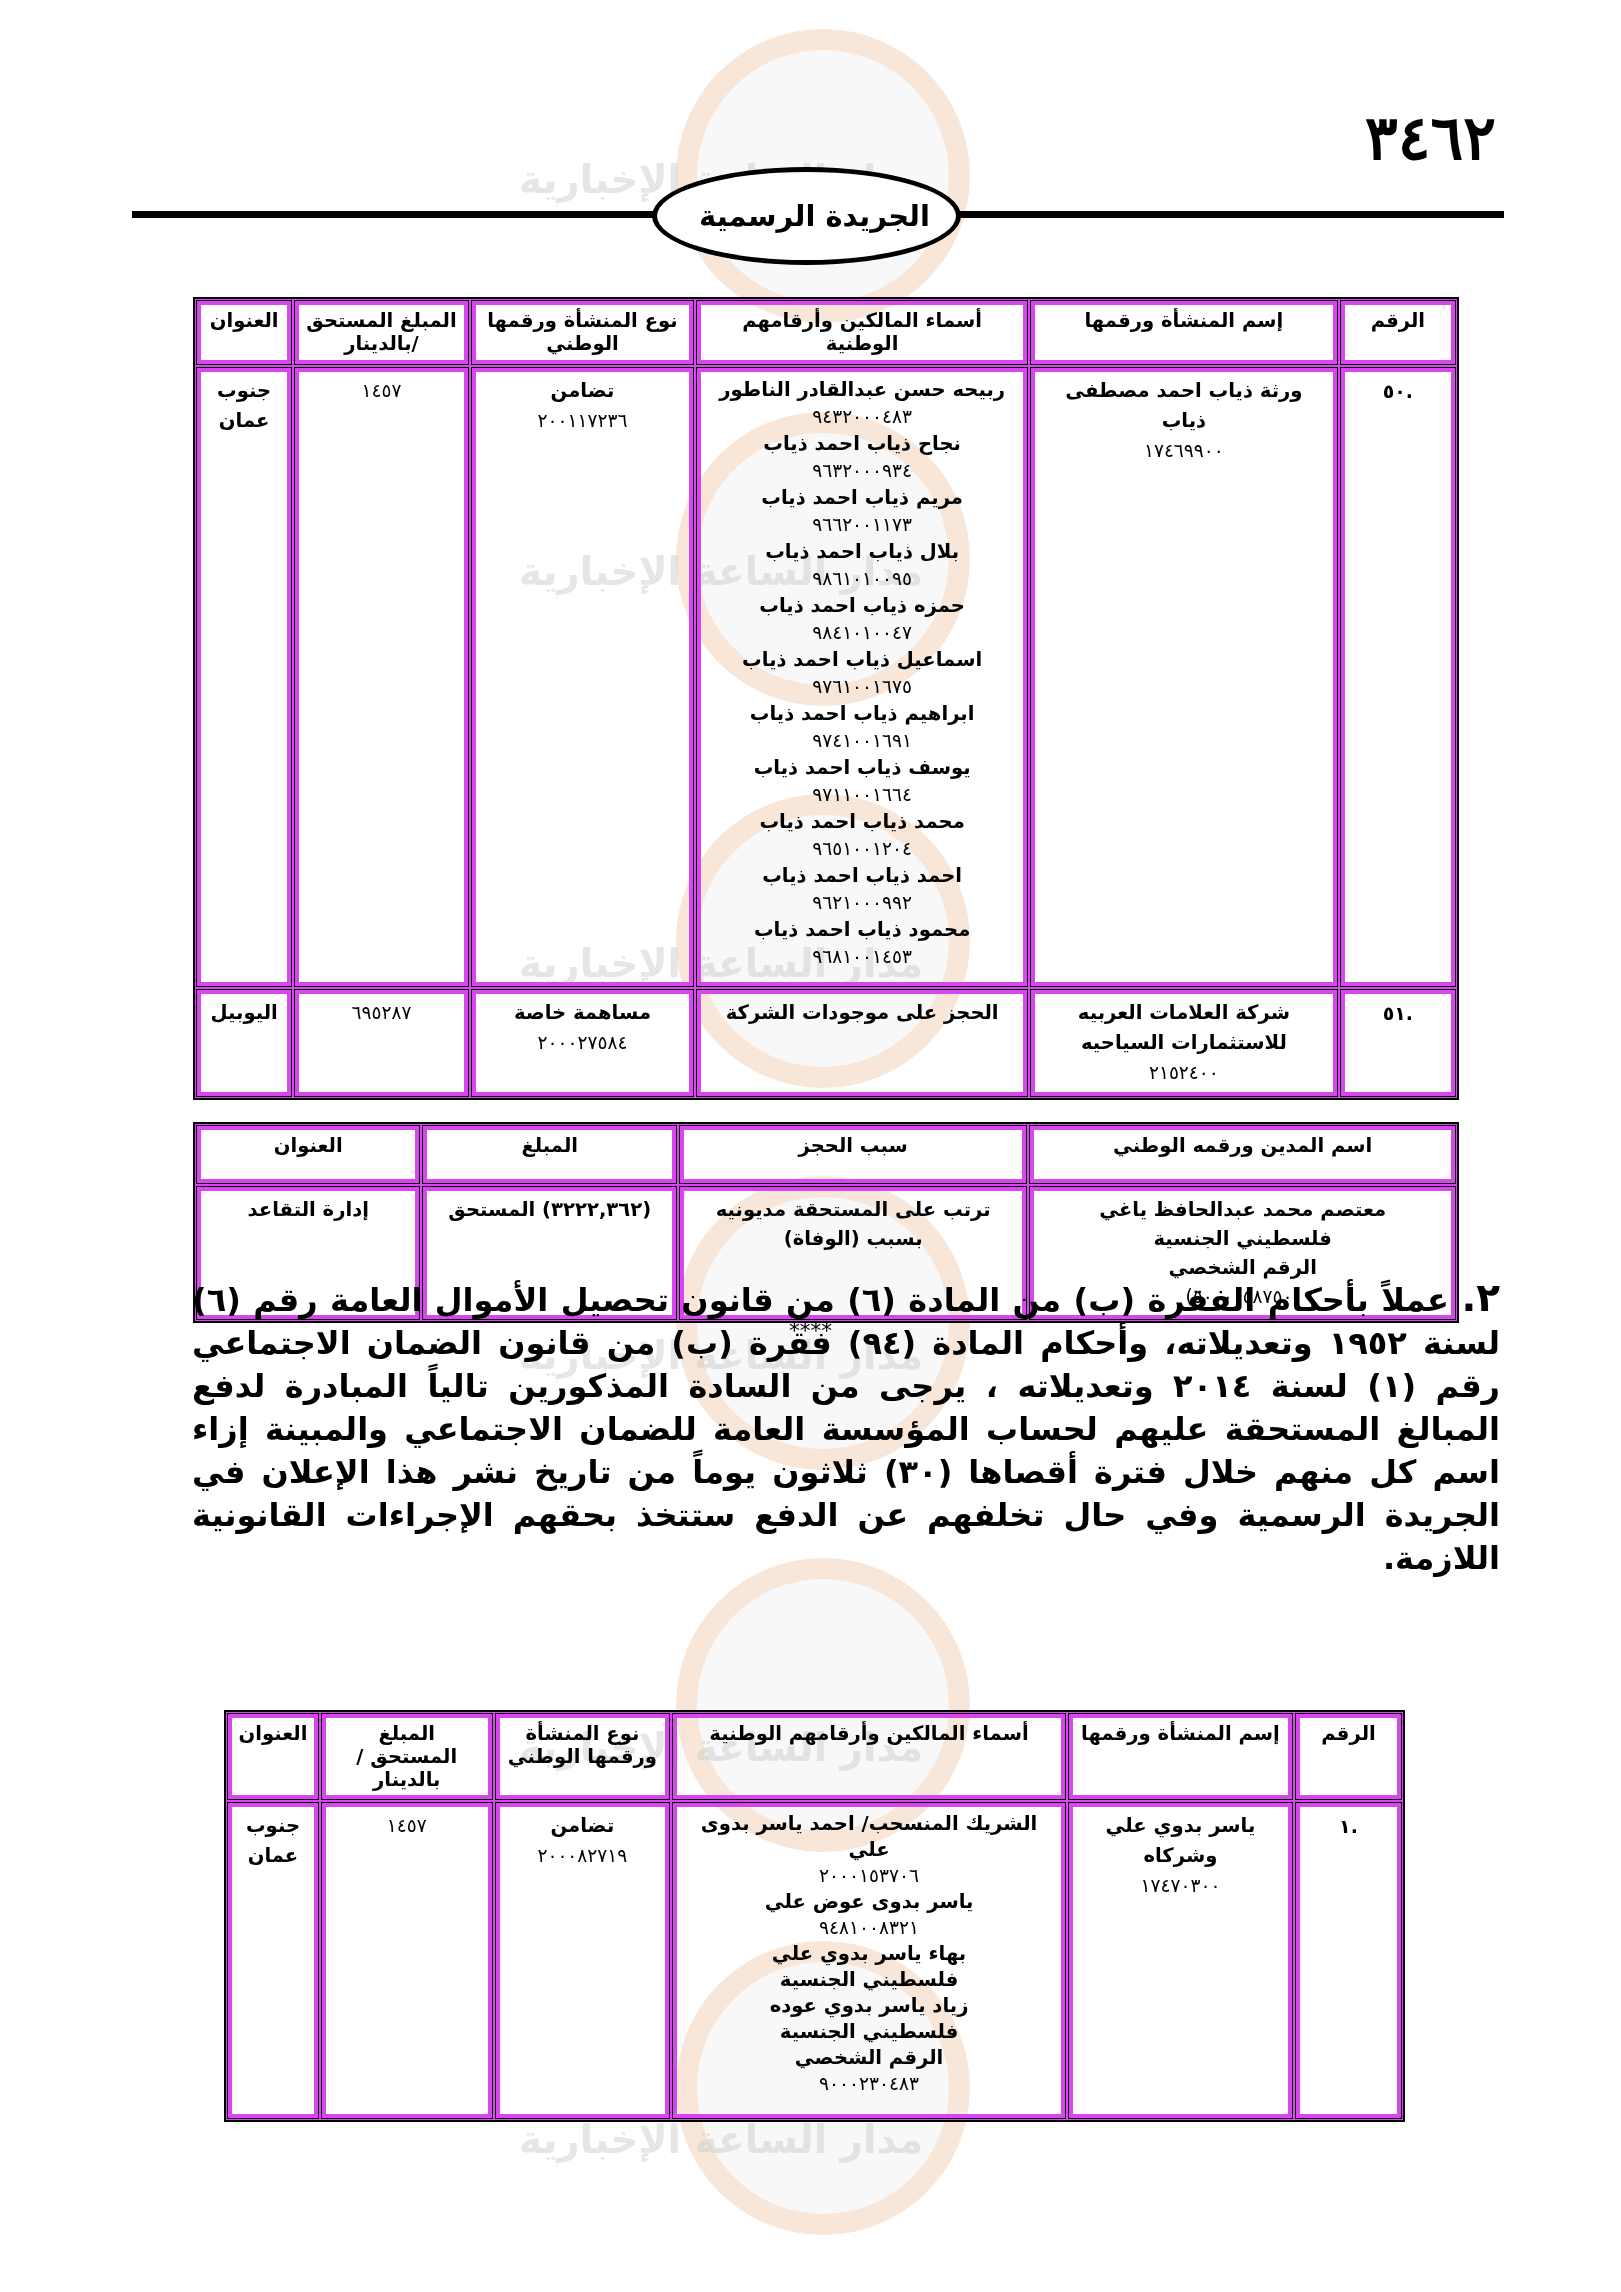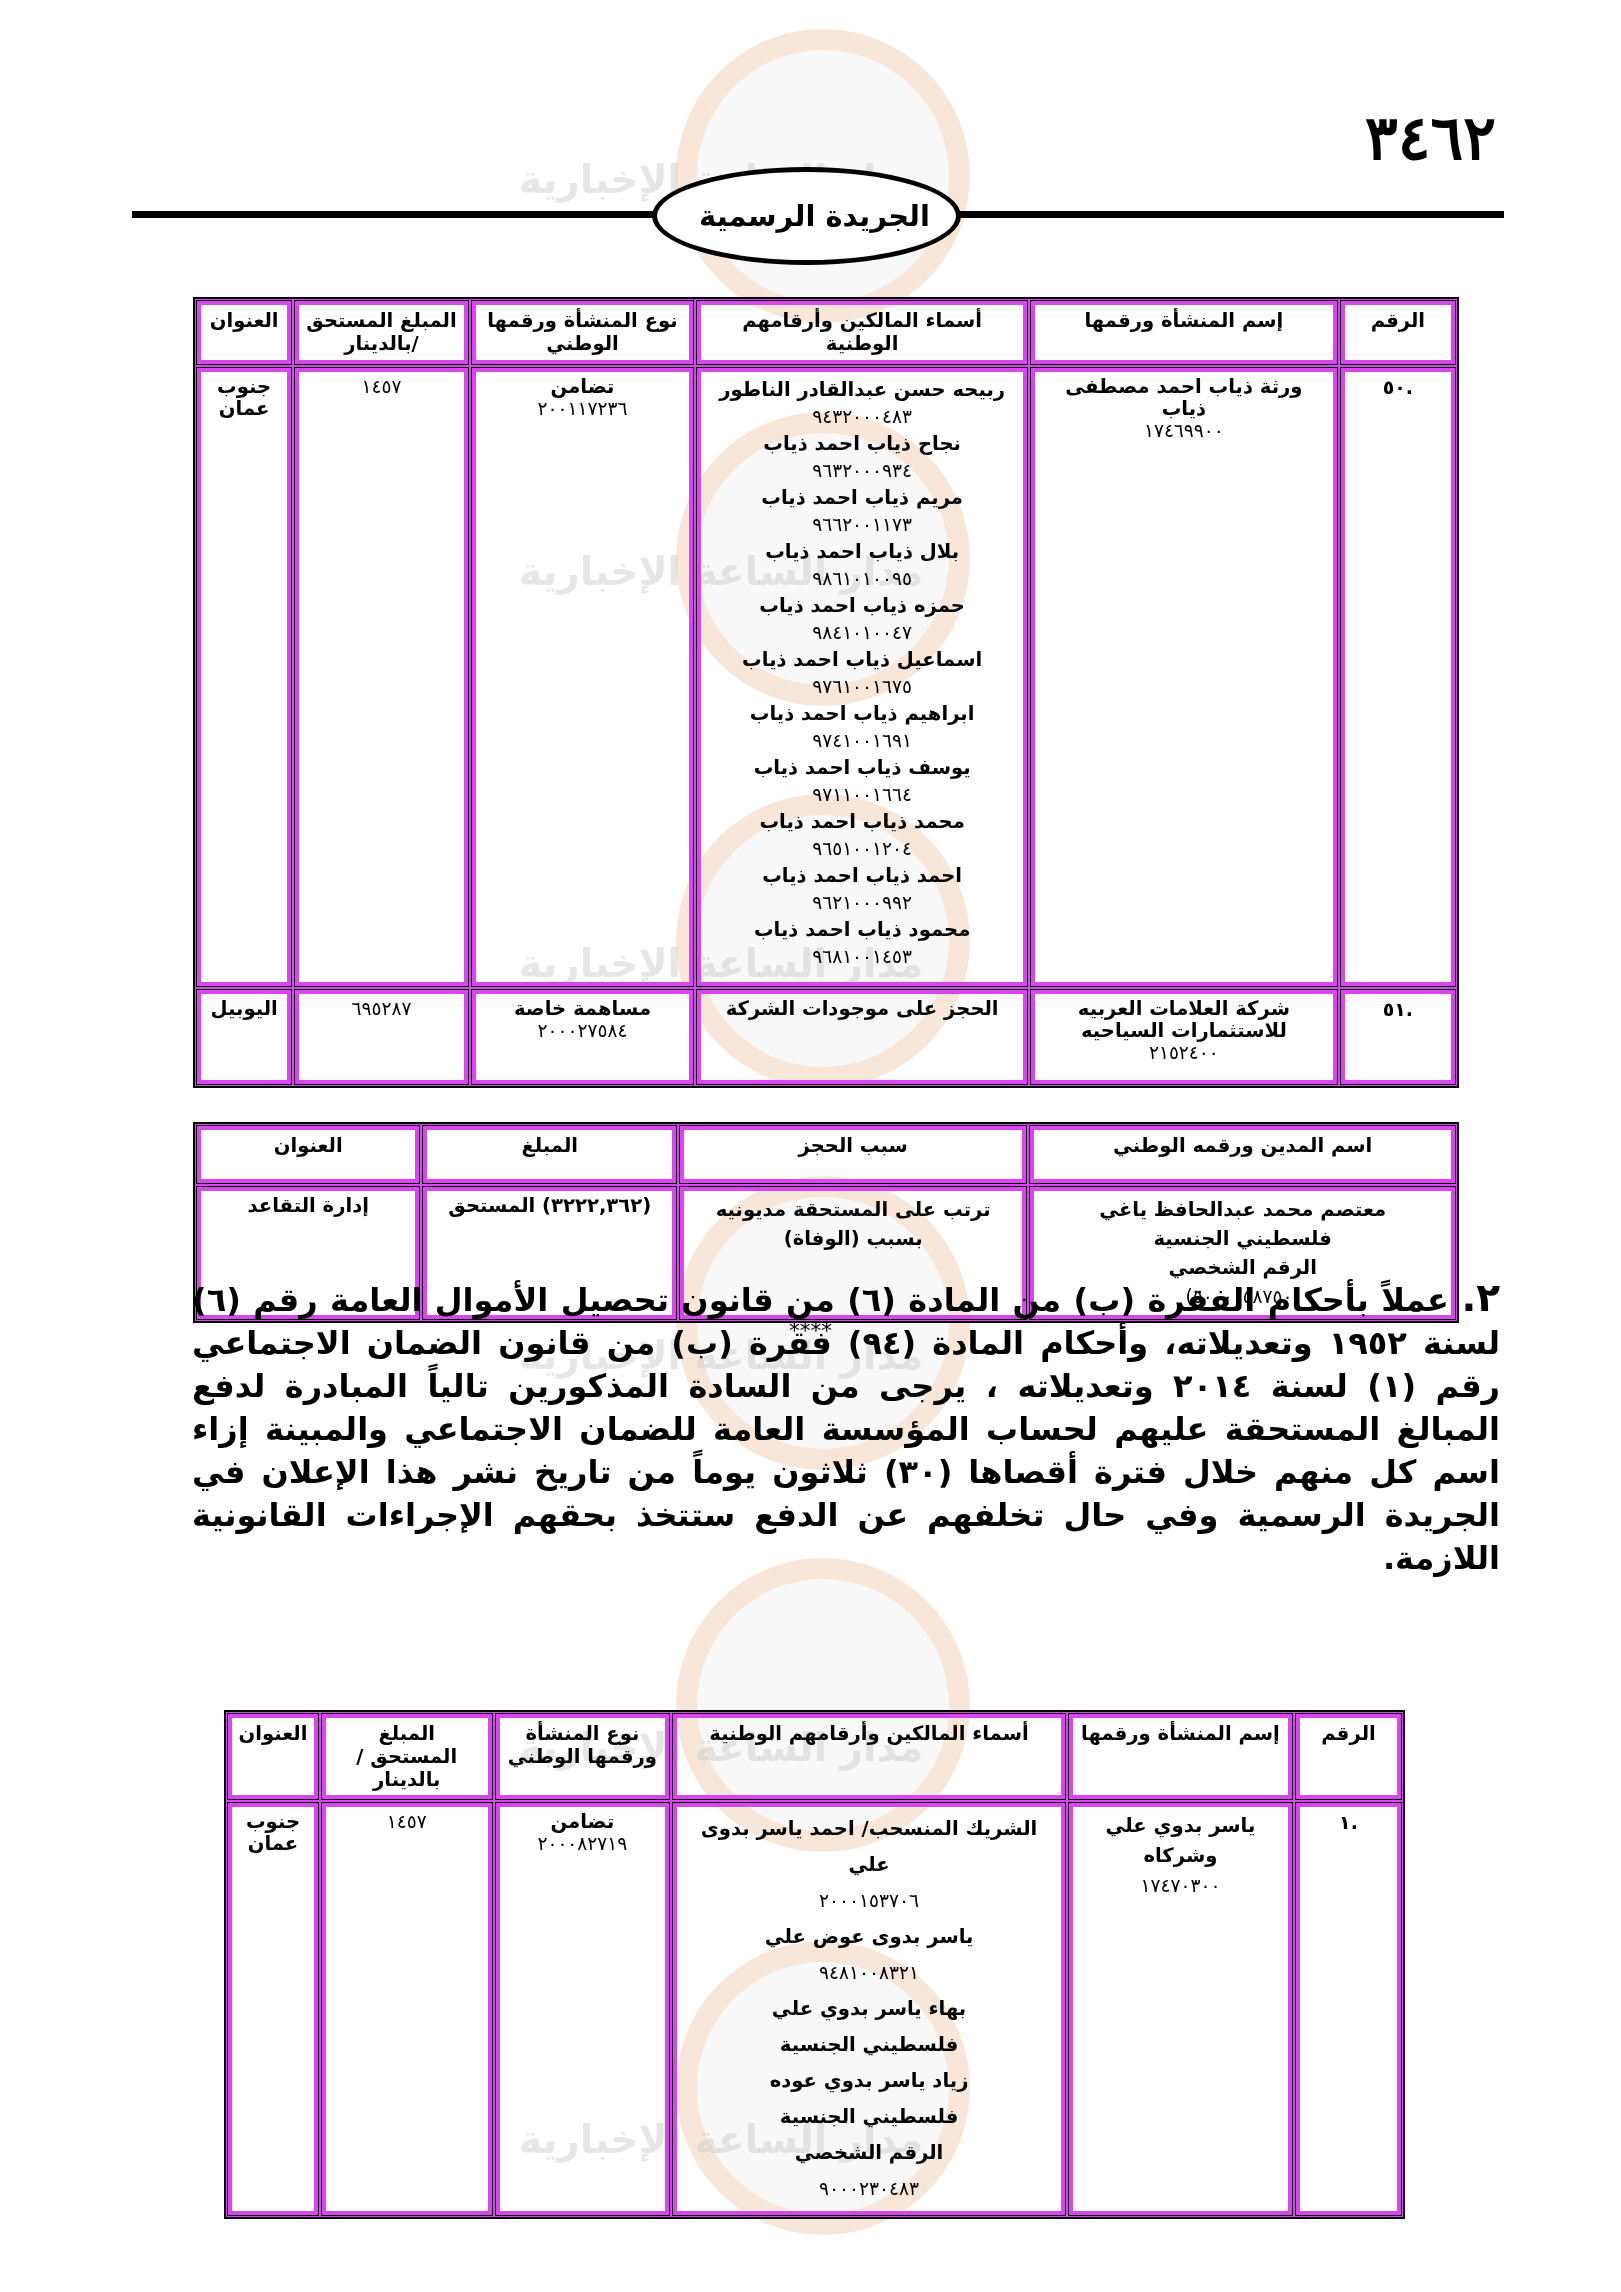--- a/index.html
+++ b/index.html
@@ -18,21 +18,21 @@
   .header-oval { position: absolute; top: 167px; left: 652px; width: 309px; height: 98px;
                  border: 5.9px solid #000; border-radius: 50%; background: #fff; z-index: 2;
                  display: flex; align-items: center; justify-content: center; box-sizing: border-box; }
   .header-oval span { font-size: 29px; font-weight: bold; margin-left: 16px; }
 
   table { border-collapse: separate; border-spacing: 0; position: absolute; z-index: 2; direction: rtl; background: transparent; }
   table.doc { border: 2.9px double #000; }
   table.doc td, table.doc th { border: 6px solid #d946ef; outline: 1px solid #000; outline-offset: -2.9px;
                                vertical-align: top; text-align: center; padding: 3.9px 5.9px; }
   th { font-weight: bold; font-size: 19.6px; }
-  td { font-size: 19.6px; font-weight: bold; line-height: 22px; }
+  td { font-size: 19.6px; font-weight: bold; line-height: 30px; }
   .num { font-weight: normal; letter-spacing: 3.9px; font-size: 18.6px; }
   .owner-name { display: block; }
   .owner-id { display: block; font-weight: normal; letter-spacing: 3.9px; font-size: 18.6px; }
   .rownum { text-align: right; font-size: 19px; }
 
   #t1 { top: 297px; left: 193px; width: 1266px; }
   #t2 { top: 1122px; left: 193px; width: 1266px; }
   #t3 { top: 1710px; left: 224px; width: 1181px; }
 
   .stars { position: absolute; top: 1318px; left: 0; width: 1621px; text-align: center; font-size: 21.6px; z-index: 2; }
@@ -196,21 +196,21 @@
       <th>العنوان</th>
     </tr>
   </thead>
   <tbody>
     <tr style="height:319px">
       <td class="rownum">.١</td>
       <td style="line-height:30px">
         <span class="owner-name">ياسر بدوي علي وشركاه</span>
         <span class="owner-id">١٧٤٧٠٣٠٠</span>
       </td>
-      <td style="line-height:36px">
+      <td style="line-height:26px">
         <span class="owner-name">الشريك المنسحب/ احمد ياسر بدوى علي</span>
         <span class="owner-id">٢٠٠٠١٥٣٧٠٦</span>
         <span class="owner-name">ياسر بدوى عوض علي</span>
         <span class="owner-id">٩٤٨١٠٠٨٣٢١</span>
         <span class="owner-name">بهاء ياسر بدوي علي</span>
         <span class="owner-name">فلسطيني الجنسية</span>
         <span class="owner-name">زياد ياسر بدوي عوده</span>
         <span class="owner-name">فلسطيني الجنسية</span>
         <span class="owner-name">الرقم الشخصي</span>
         <span class="owner-id">٩٠٠٠٢٣٠٤٨٣</span>

